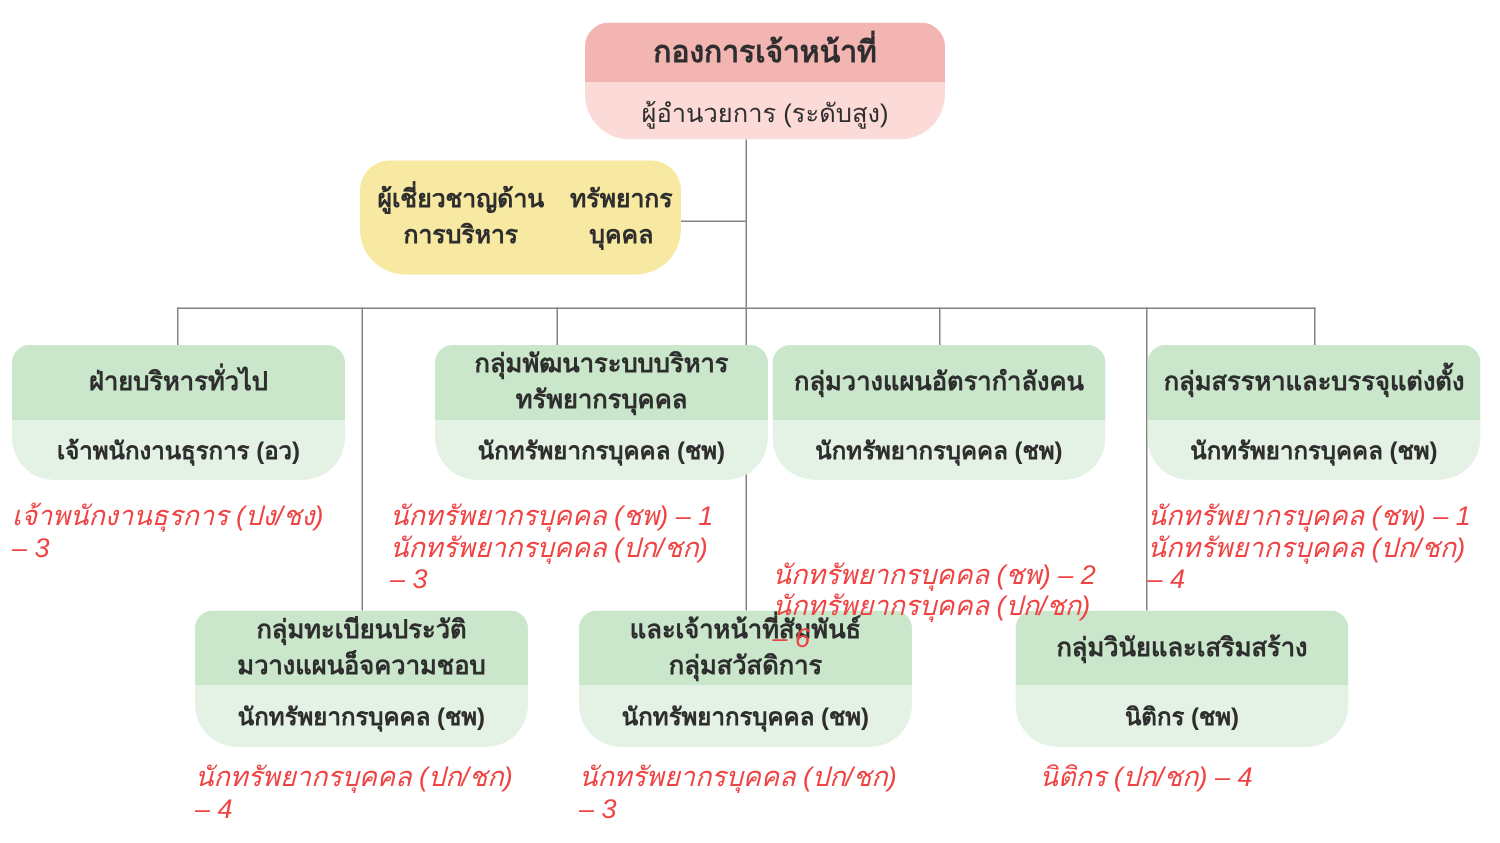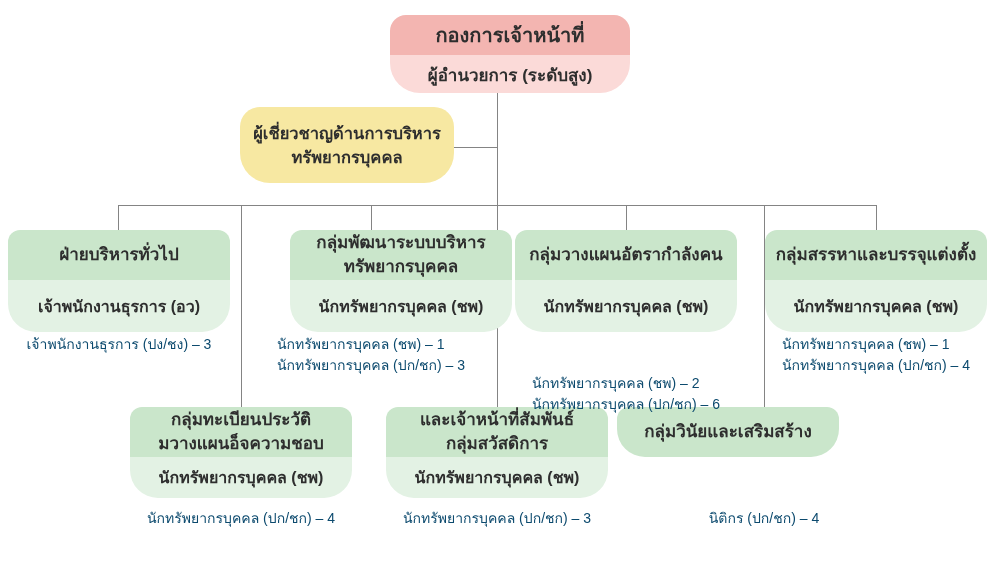--- a/index.html
+++ b/index.html
@@ -17,46 +17,46 @@
   .node-head,.node-sub{
     display:flex;flex-direction:column;align-items:center;justify-content:center;
     text-align:center;
   }
   .node-head{font-weight:bold;font-size:17px;line-height:24px;}
   .node-sub{font-weight:600;font-size:16px;}
 
   
   #root-node{left:390px;top:15px;width:240px;border-radius:16px 16px 30px 30px;}
   #root-node .node-head{height:40px;background:#f3b5b1;font-size:20px;}
-  #root-node .node-sub{height:38px;background:#fbdad8;font-weight:bold;font-size:17px;}
+  #root-node .node-sub{height:38px;background:#fbdad8;font-weight:normal;font-size:17px;}
 
   
   #advisor-node{
     position:absolute;left:240px;top:107px;width:214px;height:76px;
     background:#f7e8a2;border-radius:20px 20px 30px 30px;
-    display:flex;flex-direction:column;align-items:center;justify-content:center;
+    display:flex;flex-direction:row;align-items:center;justify-content:center;
     font-weight:bold;font-size:16.5px;line-height:24px;text-align:center;
   }
 
   
   .group .node-head{background:#cae6cb;}
   .group .node-sub{background:#e3f2e4;}
   .row1{top:230px;width:222px;}
   .row1 .node-head{height:50px;}
-  .row1 .node-sub{height:52px;}
+  .row1 .node-sub{height:40px;}
   .row2{top:407px;width:222px;}
   .row2 .node-head{height:50px;}
   .row2 .node-sub{height:41px;}
 
   #g1{left:8px;}   #g2{left:260px;margin-left:30px;} #g3{left:515px;} #g4{left:765px;}
-  #g5{left:130px;} #g6{left:386px;} #g7{left:617px;}
-
-  
-  .notes{position:absolute;width:222px;text-align:center;font-size:14px;
-         line-height:21px;color:#0c4a6e;}
+  #g5{left:130px;} #g6{left:386px;} #g7{left:677px;}
+
+  
+  .notes{position:absolute;width:222px;text-align:center;font-size:18px;
+         line-height:21px;color:#ef4444;font-style:italic;}
   .notes-inner{display:inline-block;text-align:left;}
   .notes-r1{top:334px;}
   .notes-r2{top:508px;}
   #n1{left:8px;}   #n2{left:260px;} #n3{left:515px;margin-top:39px;} #n4{left:765px;}
   #n5{left:130px;} #n6{left:386px;} #n7{left:653px;}
 </style>
 </head>
 <body>
 
 <div id="stage">
@@ -143,20 +143,23 @@
     </div>
     <div class="node-sub">
       <span>นักทรัพยากรบุคคล (ชพ)</span>
     </div>
   </div>
 
   <div class="node group row2" id="g7">
     <div class="node-head">
       <span>กลุ่มวินัยและเสริมสร้าง</span>
     </div>
+    <div class="node-sub">
+      <span>นิติกร (ชพ)</span>
+    </div>
   </div>
 
   <div class="notes notes-r1" id="n1">
     <div class="notes-inner">
       <div>เจ้าพนักงานธุรการ (ปง/ชง) – 3</div>
       <div></div>
     </div>
   </div>
   <div class="notes notes-r1" id="n2">
     <div class="notes-inner">

